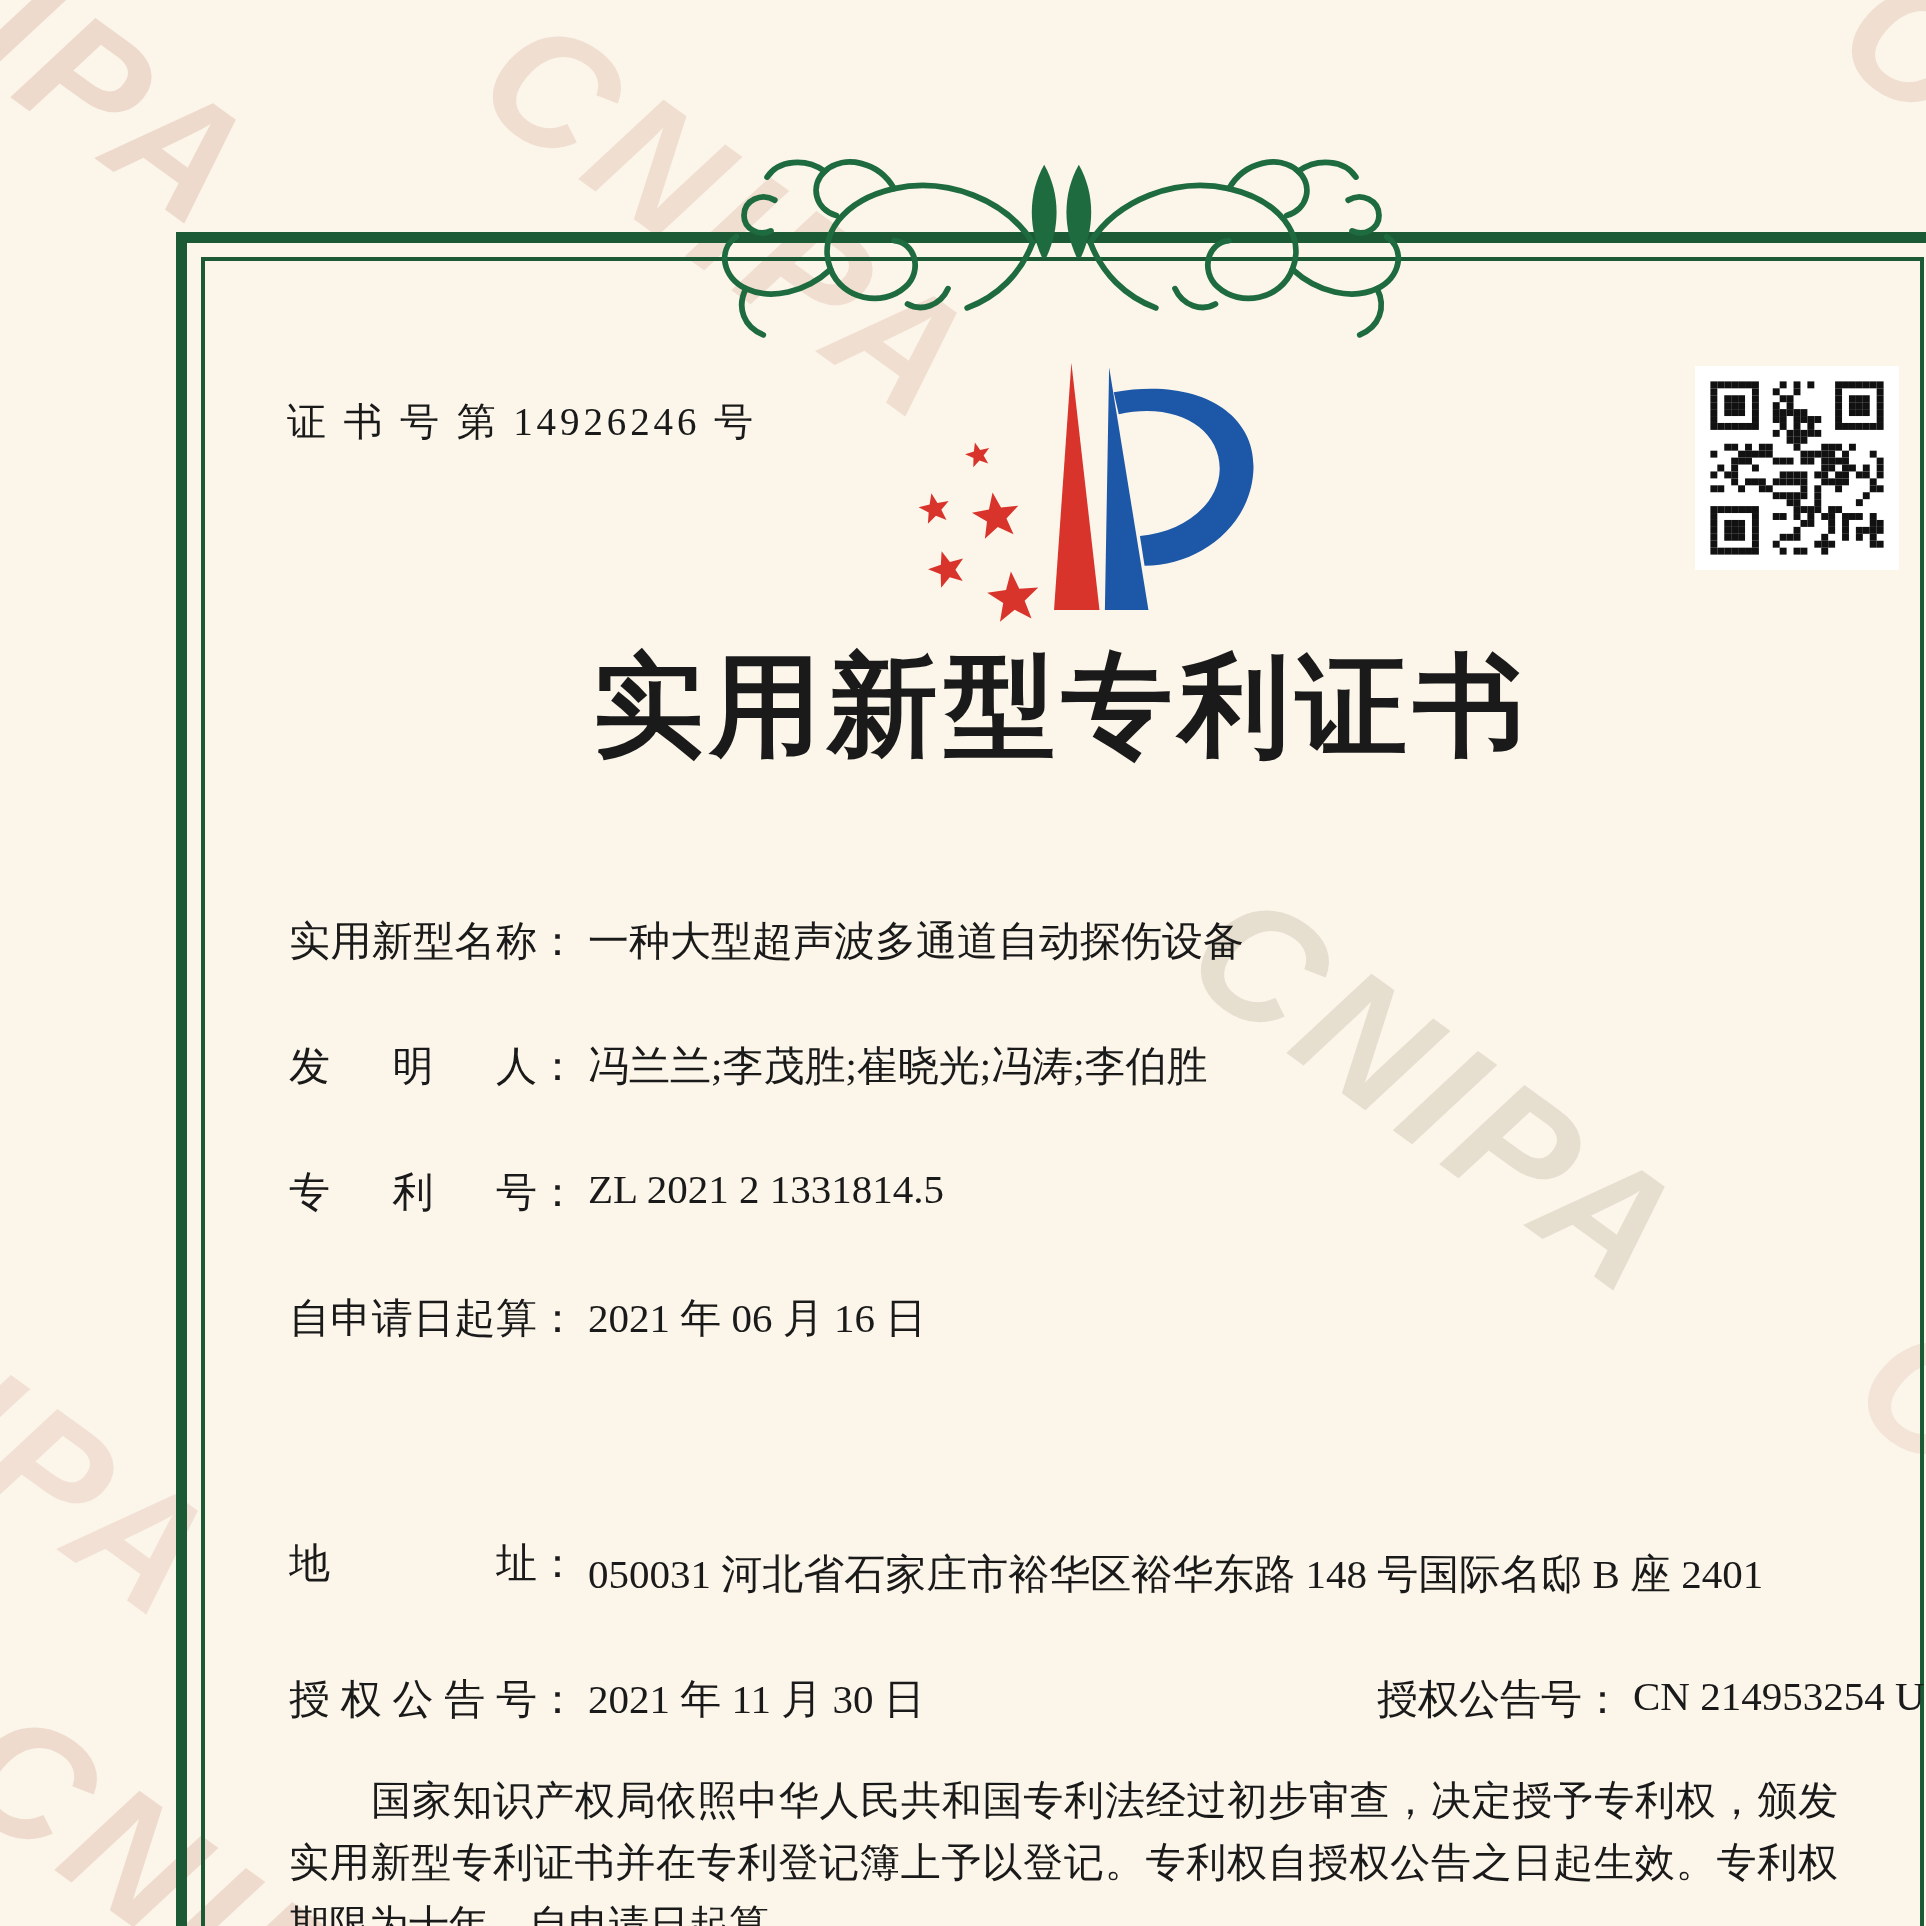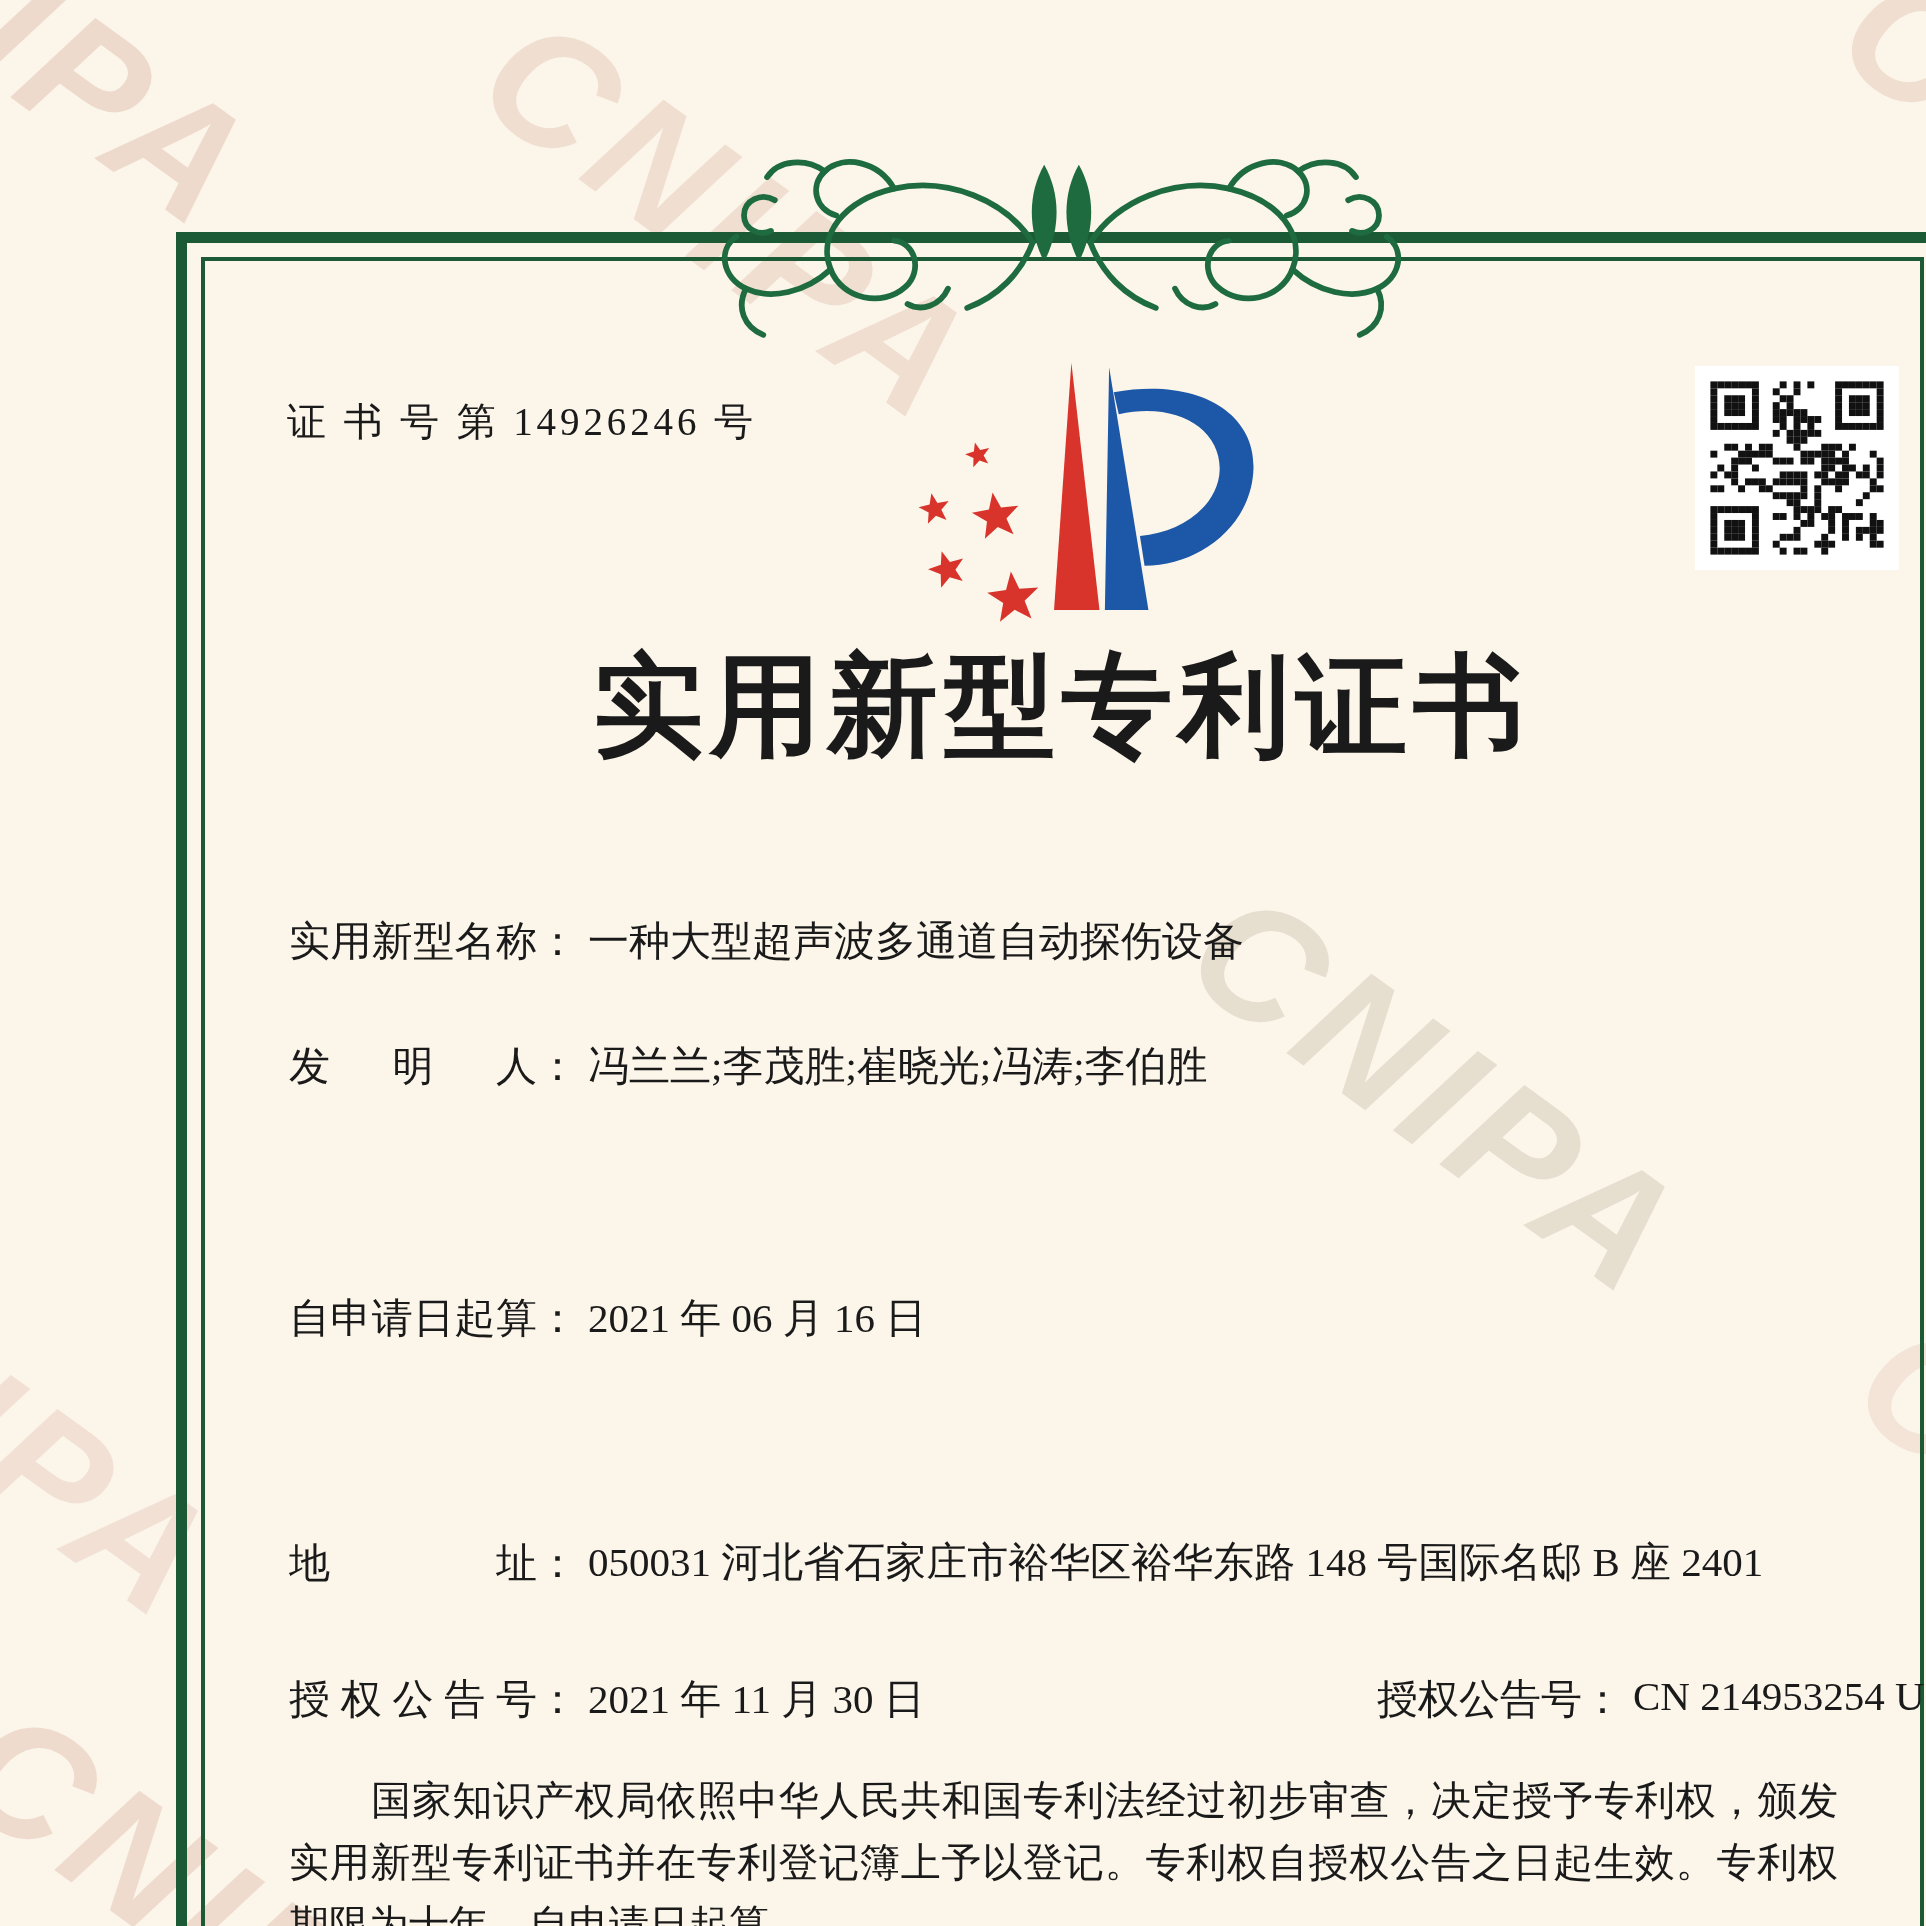--- a/index.html
+++ b/index.html
@@ -22,21 +22,21 @@
   .qr{position:absolute;left:1695px;top:366px;width:204px;height:204px;background:#fff;z-index:5;}
   .title{position:absolute;left:0;width:100%;top:632px;text-align:center;font-size:111px;
          font-weight:700;letter-spacing:6.2px;z-index:5;}
 
   
   .row{position:absolute;left:289px;font-size:41px;z-index:5;white-space:nowrap;}
   .row .lbl{display:inline-block;width:248px;text-align:justify;text-align-last:justify;vertical-align:top;}
   .row .col{display:inline-block;vertical-align:top;}
   .row .val{display:inline-block;margin-left:10px;vertical-align:top;}
   .row.address{white-space:normal;}
-  .row.address .val{width:1248px;line-height:77px;margin-top:-17px;position:relative;top:5px;}
+  .row.address .val{width:1248px;line-height:77px;margin-top:-17px;position:relative;top:17px;}
   .grant2{position:absolute;left:1088px;top:0;white-space:nowrap;text-align:center;}
 
   
   .para{position:absolute;left:289px;width:1549px;font-size:40px;line-height:62px;
         text-align:justify;text-indent:82px;z-index:5;}
 </style>
 </head>
 <body>
 
 <div class="page">
@@ -362,20 +362,23 @@
     </svg>
 
   <div class="title">实用新型专利证书</div>
 
   <div class="row" style="top:914px">
     <span class="lbl">实用新型名称</span><span class="col">：</span><span class="val">一种大型超声波多通道自动探伤设备</span>
   </div>
   <div class="row" style="top:1039px">
     <span class="lbl">发明人</span><span class="col">：</span><span class="val">冯兰兰;李茂胜;崔晓光;冯涛;李伯胜</span>
   </div>
+  <div class="row" style="top:1165px">
+    <span class="lbl">专利号</span><span class="col">：</span><span class="val">ZL 2021 2 1331814.5</span>
+  </div>
   <div class="row" style="top:1291px">
     <span class="lbl">自申请日起算</span><span class="col">：</span><span class="val">2021 年 06 月 16 日</span>
   </div>
   <div class="row address" style="top:1536px">
     <span class="lbl">地址</span><span class="col">：</span><span class="val">050031 河北省石家庄市裕华区裕华东路 148 号国际名邸 B 座 2401</span>
   </div>
   <div class="row" style="top:1672px">
     <span class="lbl">授权公告号</span><span class="col">：</span><span class="val">2021 年 11 月 30 日</span>
     <span class="grant2">
       <span>授权公告号</span><span>：</span><span class="val">CN 214953254 U</span>

